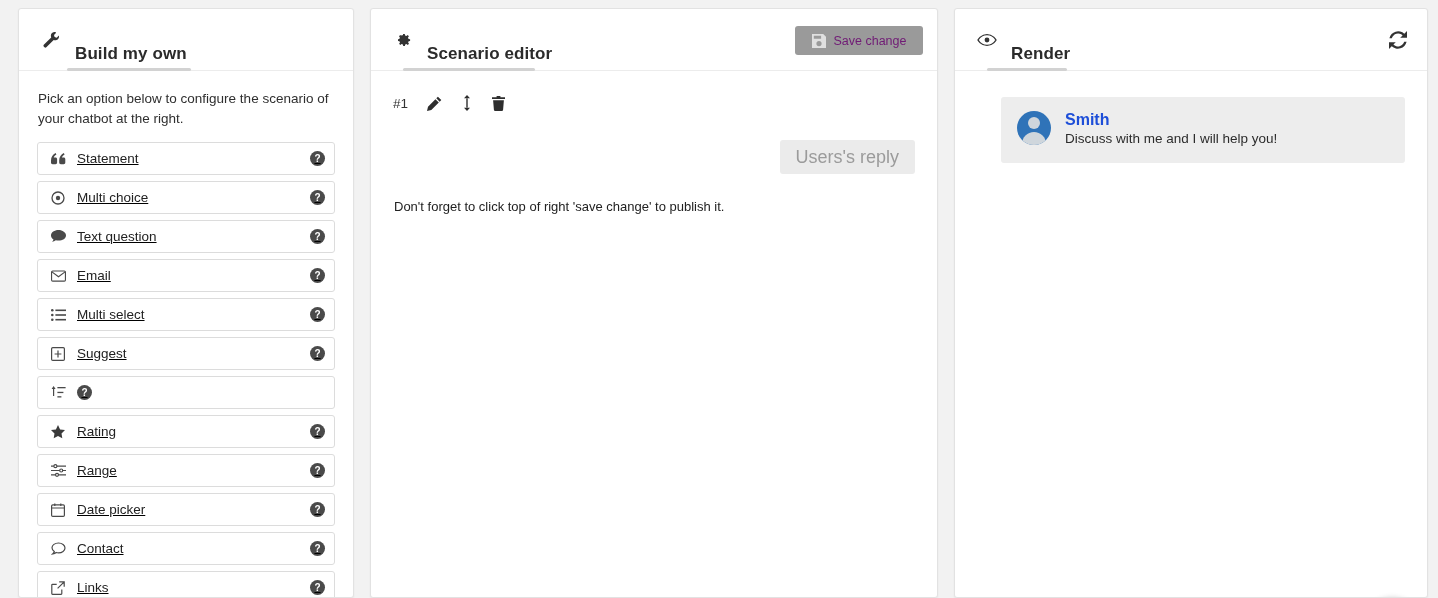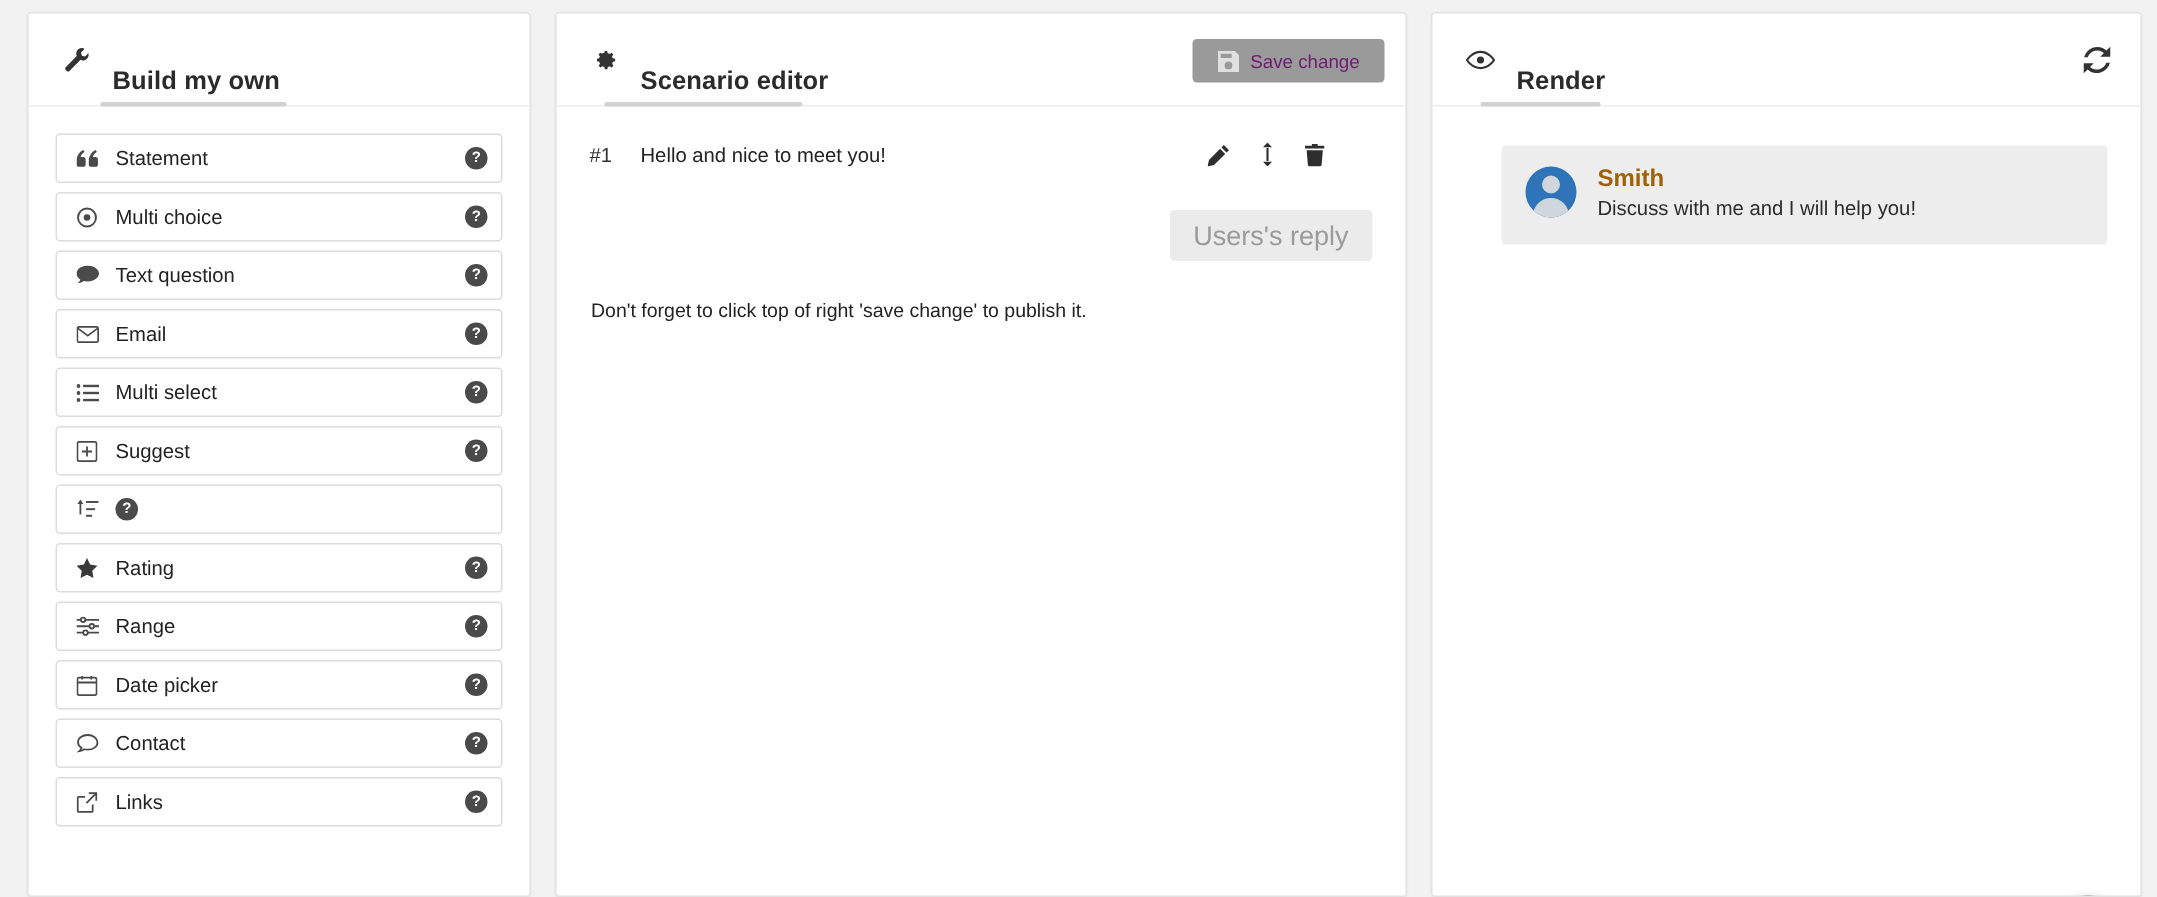--- a/index.html
+++ b/index.html
@@ -76,20 +76,21 @@
   .opt {
     height: 33px;
     border: 1px solid #dcdcdc;
     border-radius: 3px;
     display: flex;
     align-items: center;
     padding: 0 9px 0 11px;
     background: #fff;
     cursor: pointer;
     position: relative;
+    text-decoration: underline;
   }
   .opt-ico {
     width: 18px; height: 16px;
     display: inline-flex;
     align-items: center;
     justify-content: center;
     color: #4a4a4a;
     margin-right: 10px;
     font-size: 13px;
     flex: 0 0 18px;
@@ -215,21 +216,21 @@
     content: "";
     position: absolute;
     width: 24px; height: 14px;
     background: #cfd6dc;
     border-radius: 12px 12px 0 0;
     left: 5px; top: 21px;
   }
   .bubble-name {
     font-size: 16px;
     font-weight: bold;
-    color: #a16207;
+    color: #1d4ed8;
     margin-bottom: 2px;
   }
   .bubble-text {
     font-size: 13.5px;
     color: #2c2c2c;
   }
   .chat-fab {
     position: absolute;
     right: 6px;
     bottom: 4px;
@@ -254,20 +255,21 @@
     <div class="panel-header">
       <span class="panel-icon">
         <svg width="20" height="20" viewBox="0 0 20 20" fill="#333">
           <path d="M14.6 2.2c-1.9-.6-4 .5-4.6 2.4-.3 1 -.2 2 .2 2.8L2.8 14.8c-.5.5-.5 1.3 0 1.8l.7.7c.5.5 1.3.5 1.8 0l7.4-7.4c.8.4 1.8.5 2.8.2 1.9-.6 3-2.7 2.4-4.6l-2.2 2.2-2.1-.6-.6-2.1 2.2-2.2z"></path>
         </svg>
       </span>
       <span class="panel-title">Build my own</span>
       <span class="underline"></span>
     </div>
     <div class="left-body">
+      <p class="hint">Pick an option below to configure the scenario of your chatbot at the right.</p>
 
       <div class="opt-list">
 
         <div class="opt">
           <span class="opt-ico">
             <svg width="15" height="12" viewBox="0 0 15 12" fill="#4a4a4a">
                 <path d="M0 7.5C0 4 1.8 1.3 4.6 0l.8 1.4C3.8 2.3 3 3.4 2.8 4.6h1.7c.9 0 1.6.7 1.6 1.6v3.4c0 .9-.7 1.6-1.6 1.6H1.6C.7 11.2 0 10.5 0 9.6V7.5zm8.2 0C8.2 4 10 1.3 12.8 0l.8 1.4c-1.6.9-2.4 2-2.6 3.2h1.7c.9 0 1.6.7 1.6 1.6v3.4c0 .9-.7 1.6-1.6 1.6H9.8c-.9 0-1.6-.7-1.6-1.6V7.5z"></path>
               </svg>
           </span>
           <span class="opt-label">Statement</span>
@@ -417,21 +419,20 @@
               <path d="M11.2 0H0v14h14V2.8L11.2 0zM7 12.2a2.6 2.6 0 1 1 0-5.2 2.6 2.6 0 0 1 0 5.2zM9.1 4.7H1.8V1.8h7.3v2.9z"></path>
             </svg>
         </span>
         <span>Save change</span>
       </button>
     </div>
 
     <div class="middle-body">
       <div class="step-row">
         <span class="step-num">#1</span>
-        <span class="step-text">Hello and nice to meet you!</span>
         <span class="step-actions">
           <span>
             <svg width="15" height="15" viewBox="0 0 15 15" fill="#2e2e2e">
                 <path d="M10.9.7l3.4 3.4-1.6 1.6L9.3 2.3 10.9.7zM8.4 3.2l3.4 3.4L4.3 14 0 15l1-4.3 7.4-7.5z"></path>
               </svg>
           </span>
           <span>
             <svg width="10" height="16" viewBox="0 0 10 16" fill="#2e2e2e">
                 <path d="M5 0l3 3.2H2L5 0zM5 16l-3-3.2h6L5 16zM4.3 3.6h1.4v8.8H4.3z"></path>
               </svg>

